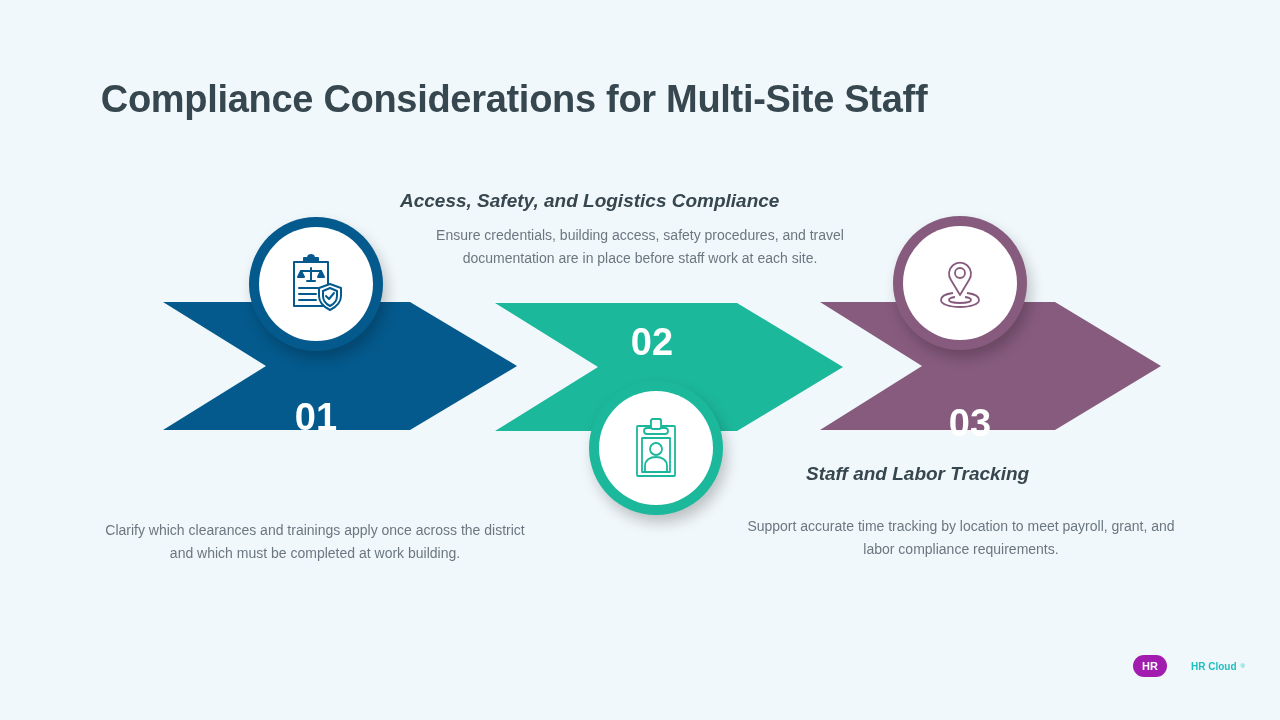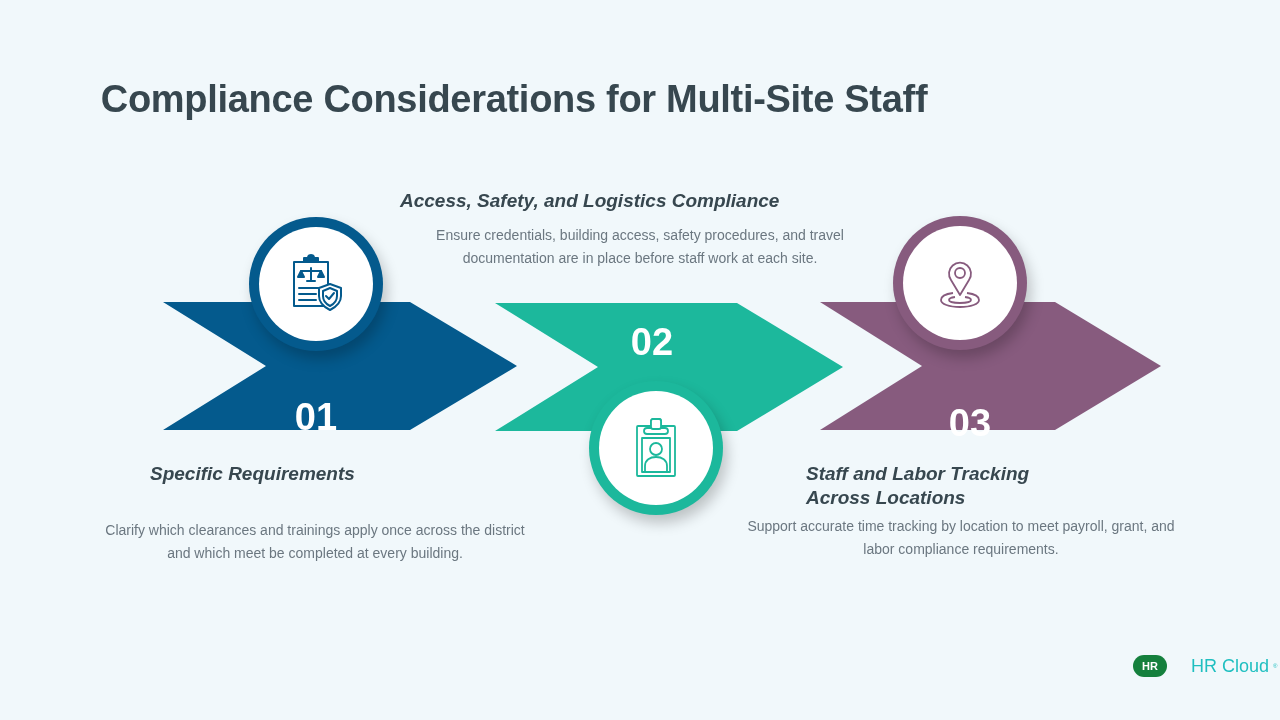--- a/index.html
+++ b/index.html
@@ -6,22 +6,22 @@
   html, body { width:1280px; height:720px; overflow:hidden; }
   body { background:#f1f8fb; font-family:"Liberation Sans", sans-serif; position:relative; color:#37474f; }
   .title { position:absolute; left:0; top:78px; width:1028px; text-align:center; font-size:38px; font-weight:bold; color:#37474f; letter-spacing:-0.3px; }
   svg.arrows { position:absolute; left:0; top:0; }
   .num { position:absolute; color:#ffffff; font-size:38px; font-weight:bold; text-align:center; width:120px; }
   .circle { position:absolute; width:134px; height:134px; border-radius:50%; box-shadow: 4px 8px 14px rgba(0,0,0,0.22); display:flex; align-items:center; justify-content:center; }
   .circle .inner { width:114px; height:114px; border-radius:50%; background:#ffffff; display:flex; align-items:center; justify-content:center; }
   .heading { position:absolute; font-weight:bold; font-size:19px; line-height:24px; color:#37474f;font-style:italic; }
   .desc { position:absolute; text-align:center; font-size:14px; line-height:23px; color:#6b7780; }
   .logo { position:absolute; left:1133px; top:655px; display:flex; align-items:center; gap:4px; }
-  .logo .cloud { width:34px; height:22px; background:#15803d; border-radius:11px; color:#fff; font-size:11px; font-weight:bold; display:flex; align-items:center; justify-content:center; }
-  .logo .brand { color:#1fbfc0; font-size:18px; font-weight:normal;padding-left:20px; }
+  .logo .cloud { width:34px; height:22px; background:#a21caf; border-radius:11px; color:#fff; font-size:11px; font-weight:bold; display:flex; align-items:center; justify-content:center; }
+  .logo .brand { color:#1fbfc0; font-size:10px; font-weight:bold;padding-left:20px; }
 </style>
 </head>
 <body>
 
 <div class="title">Compliance Considerations for Multi-Site Staff</div>
 
 <svg class="arrows" width="1280" height="720">
   <polygon points="163,302 410,302 517,366 410,430 163,430 266,366" fill="#045a8d"></polygon>
   <polygon points="495,303 737,303 843,367 737,431 495,431 598,367" fill="#1cb89c"></polygon>
   <polygon points="820,302 1055,302 1161,366 1055,430 820,430 922,366" fill="#875b7e"></polygon>
@@ -70,30 +70,28 @@
     <svg width="56" height="56" viewBox="0 0 56 56" fill="none" stroke="#875b7e" stroke-width="1.8" stroke-linejoin="round">
       <path d="M28 40 L19 25 A11 11 0 1 1 37 25 Z"></path>
       <circle cx="28" cy="18" r="5"></circle>
       <path d="M21 38 C13 39 9 42 9 45 C9 49 17 52 28 52 C39 52 47 49 47 45 C47 42 43 39 35 38"></path>
       <path d="M23 42 C19 42.5 17 43.5 17 45 C17 46.8 22 48 28 48 C34 48 39 46.8 39 45 C39 43.5 37 42.5 33 42"></path>
     </svg>
   </div>
 </div>
 
 <div class="heading" style="left:150px; top:462px; width:330px;">
-  <div>Specific Requirements</div>
 </div>
-<div class="desc" style="left:100px; top:519px; width:430px;">Clarify which clearances and trainings apply once across the district and which meet be completed at every building.</div>
+<div class="desc" style="left:100px; top:519px; width:430px;">Clarify which clearances and trainings apply once across the district and which must be completed at work building.</div>
 
 <div class="heading" style="left:400px; top:189px; width:456px;">Access, Safety, and Logistics Compliance</div>
 <div class="desc" style="left:430px; top:224px; width:420px;">Ensure credentials, building access, safety procedures, and travel documentation are in place before staff work at each site.</div>
 
 <div class="heading" style="left:806px; top:462px; width:330px;">
   <div>Staff and Labor Tracking</div>
-  <div>Across Locations</div>
 </div>
 <div class="desc" style="left:745px; top:515px; width:432px;">Support accurate time tracking by location to meet payroll, grant, and labor compliance requirements.</div>
 
 <div class="logo">
   <div class="cloud">HR</div>
   <span class="brand">HR Cloud</span>
   <sup style="color:#1fbfc0;font-size:6px;">®</sup>
 </div>
 
 </body></html>

